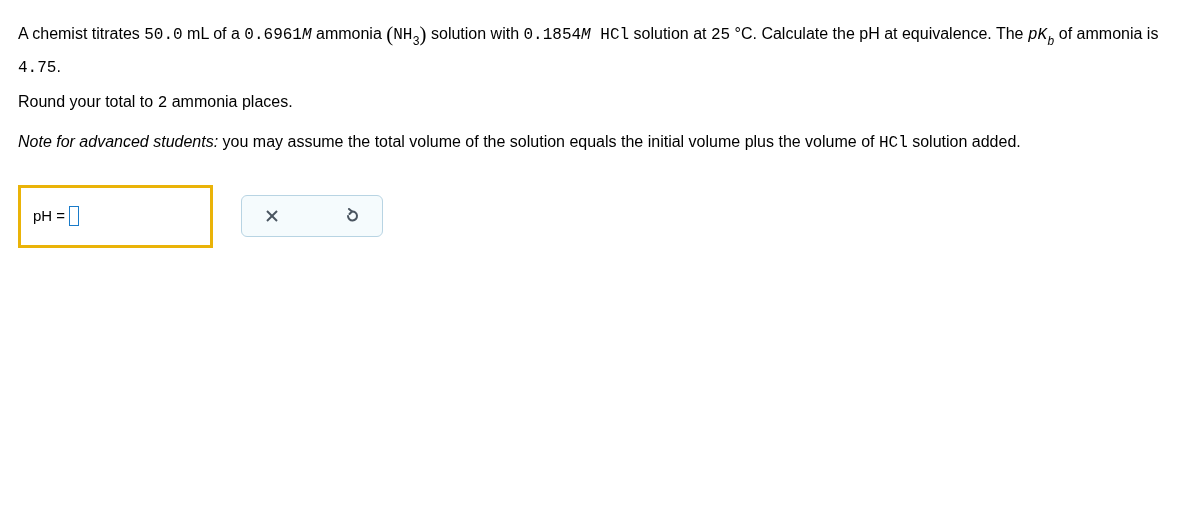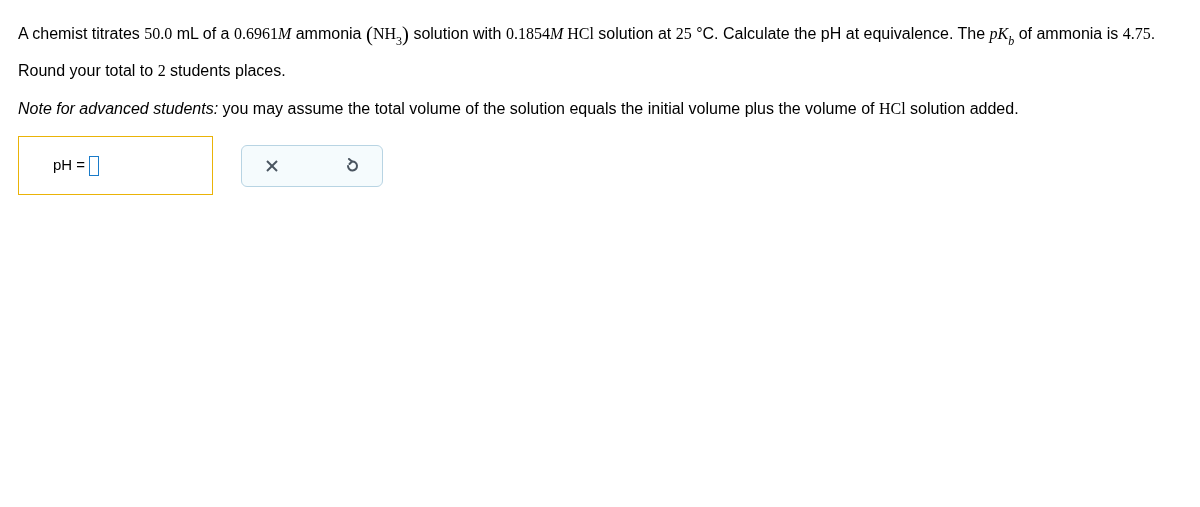--- a/index.html
+++ b/index.html
@@ -13,43 +13,43 @@
       color: #000;
       background: #fff;
       padding: 12px 18px;
       line-height: 1.9;
     }
     .problem-text {
       margin-bottom: 4px;
     }
     .note-text {
       margin-top: 8px;
-      margin-bottom: 12px;
+      margin-bottom: 27px;
     }
     .italic {
       font-style: italic;
     }
     .math {
-      font-family: Liberation Serif, serif;
+      font-family: Liberation Mono, monospace;
     }
     .sub {
       font-size: 0.75em;
       vertical-align: sub;
       position: relative;
       top: 2px;
     }
     .answer-row {
       display: flex;
       align-items: center;
       gap: 28px;
       margin-top: 6px;
     }
     .answer-box {
-      border: 1px solid #eab308;
-      padding: 14px 34px;
+      border: 3px solid #eab308;
+      padding: 14px 12px;
       width: 195px;
       display: flex;
       align-items: center;
       font-family: Arial, sans-serif;
       font-size: 15px;
     }
     .answer-input {
       width: 10px;
       height: 20px;
       border: 1px solid #1a7bc9;
@@ -89,21 +89,21 @@
     }
   </style>
 </head>
 <body>
 
 <div class="problem-text">
   <span>A chemist titrates </span><span class="math">50.0</span><span> mL of a </span><span class="math">0.6961</span><span class="math italic">M</span><span> ammonia </span><span class="paren-big">(</span><span class="math">NH</span><span class="math sub">3</span><span class="paren-big">)</span><span> solution with </span><span class="math">0.1854</span><span class="math italic">M</span><span class="math"> HCl</span><span> solution at </span><span class="math">25</span><span> °C. Calculate the pH at equivalence. The </span><span class="math italic">p</span><span class="math italic">K</span><span class="math italic sub">b</span><span> of ammonia is </span><span class="math">4.75</span><span>.</span>
 </div>
 
 <div class="problem-text">
-  <span>Round your total to </span><span class="math">2</span><span> students places.</span>
+  <span>Round your total to </span><span class="math">2</span><span> ammonia places.</span>
 </div>
 
 <div class="note-text">
   <span class="italic">Note for advanced students:</span><span> you may assume the total volume of the solution equals the initial volume plus the volume of </span><span class="math">HCl</span><span> solution added.</span>
 </div>
 
 <div class="answer-row">
   <div class="answer-box">
     <span>pH = </span>
     <span class="answer-input"></span>

